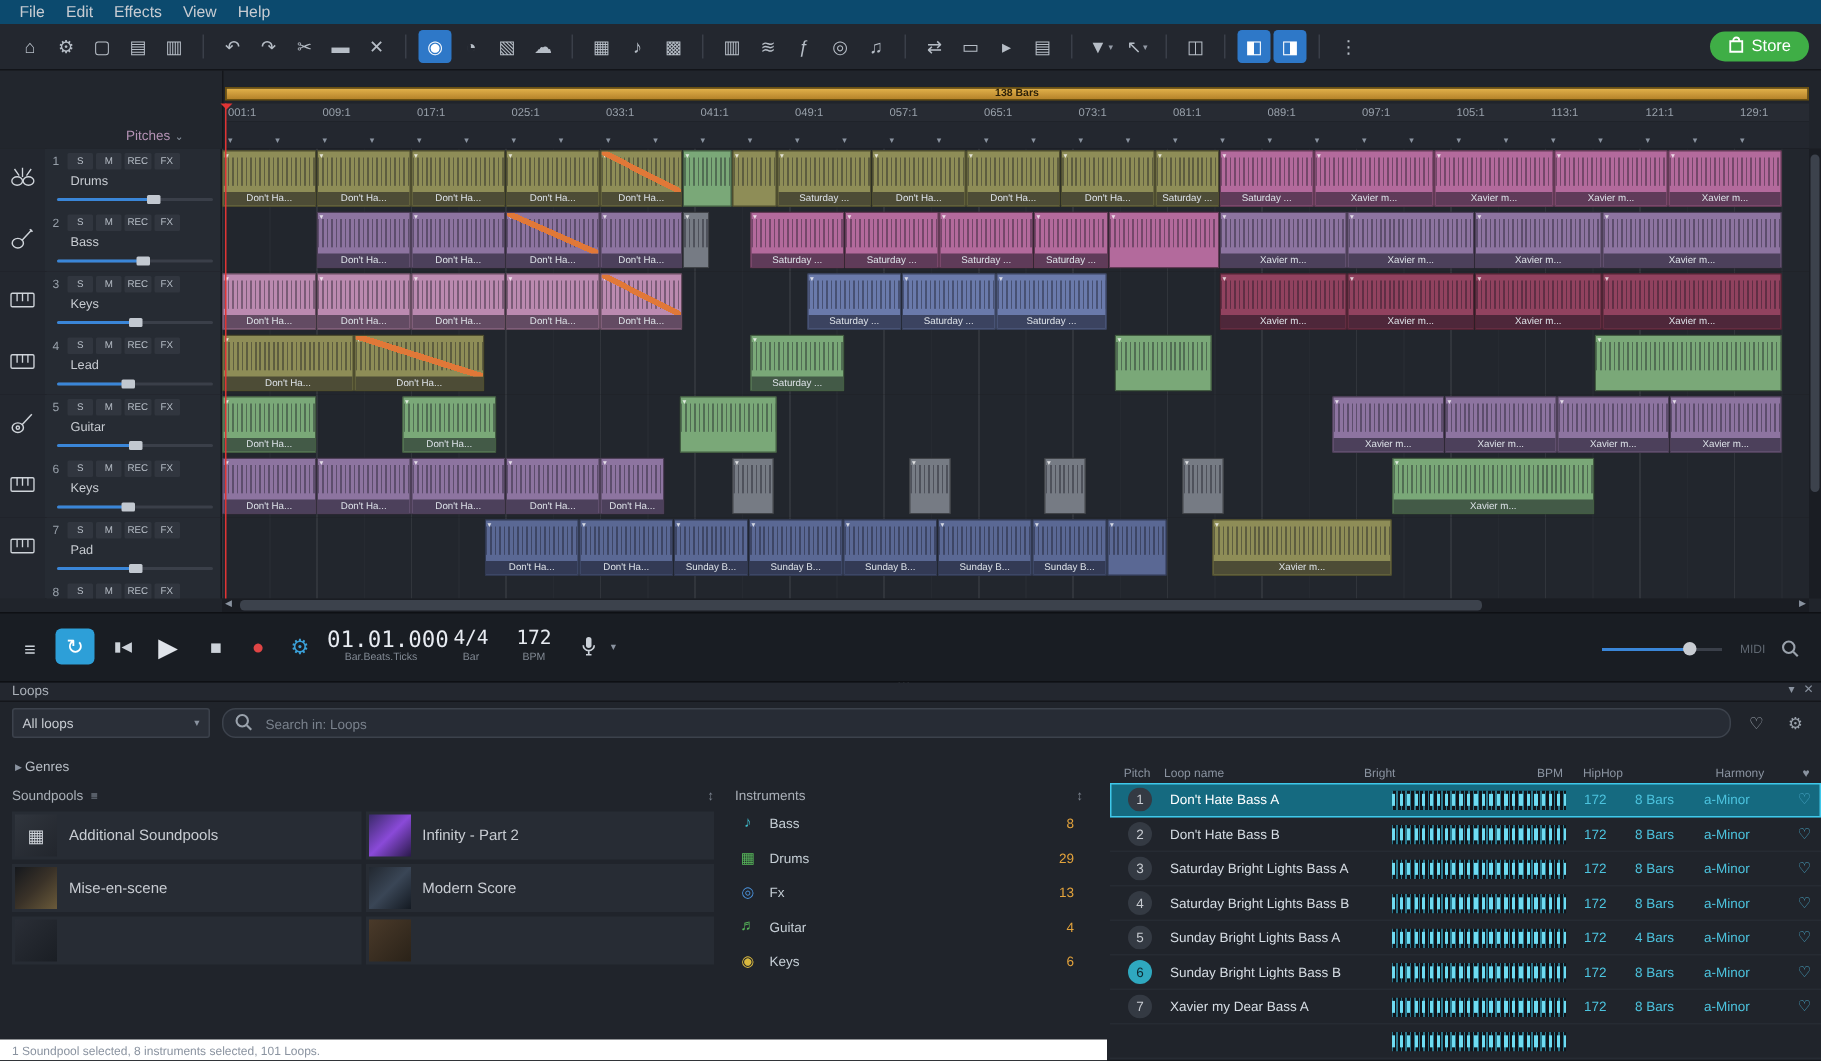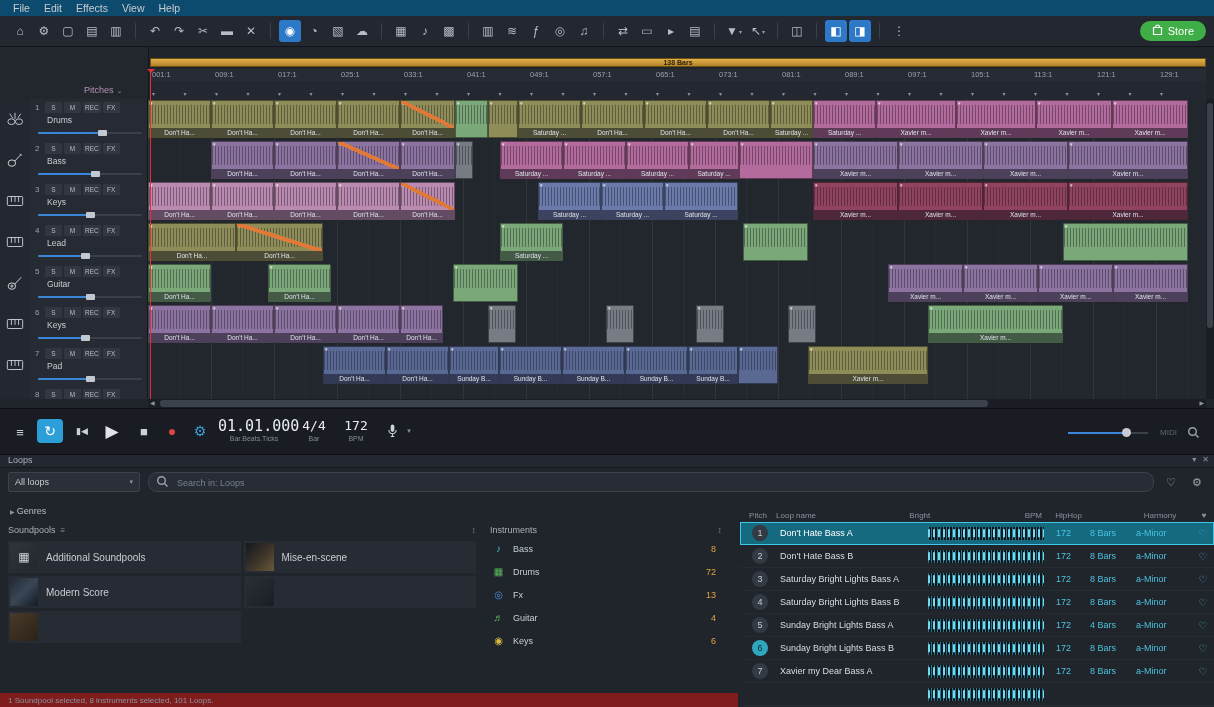--- a/index.html
+++ b/index.html
@@ -107,21 +107,21 @@
   .cell{box-sizing:border-box;overflow:hidden;white-space:nowrap}
   .pitch-c{width:16px;height:16px;border-radius:50%;background:#343a43;color:#c8ccd2;font-size:9px;display:flex;align-items:center;justify-content:center;margin:0 auto}
   .pitch-c.active{background:#2fa8bf;color:#0c2830}
   .cell-name{font-size:9px;color:#d6dde4}
   .lrow.selected .cell-name{color:#fff}
   .wave{width:116px;height:13px;background:#10151b;position:relative}
   .wave::before{content:"";position:absolute;left:0;right:0;top:0;bottom:0;background:repeating-linear-gradient(90deg,rgba(63,200,234,0.55) 0 1px,transparent 1px 3px)}
   .wave::after{content:"";position:absolute;left:0;right:0;top:50%;height:58%;transform:translateY(-50%);background:repeating-linear-gradient(90deg,#6fdcf2 0 2px,transparent 2px 5px)}
   .cell-metric{font-size:9px;color:#4cc3de}
   .cell-heart{color:#4aa8c8;font-size:10px;text-align:center}
-  .status-bar{position:absolute;left:0;top:240px;width:738px;height:14px;background:#7f1d1d;font-size:8px;color:#8a93a0;display:flex;align-items:center;padding-left:8px;box-sizing:border-box}
+  .status-bar{position:absolute;left:0;top:240px;width:738px;height:14px;background:#ffffff;font-size:8px;color:#8a93a0;display:flex;align-items:center;padding-left:8px;box-sizing:border-box}
 </style>
 </head>
 <body>
 
 <div class="app">
 
   <div class="menubar" id="menubar">
       <span class="menu-item">File</span>
       <span class="menu-item">Edit</span>
       <span class="menu-item">Effects</span>
@@ -904,20 +904,24 @@
         <span>Soundpools</span>
         <span class="hicon">≡</span>
         <span class="collapse">↕</span>
       </div>
       <div class="sp-grid" id="sp-grid">
           <div class="sp-item">
             <div class="sp-thumb" style="background: linear-gradient(135deg, rgb(48, 53, 61), rgb(34, 38, 45));">▦</div>
             <span class="sp-name">Additional Soundpools</span>
           </div>
           <div class="sp-item">
+            <div class="sp-thumb" style="background: linear-gradient(135deg, rgb(58, 42, 106), rgb(138, 74, 216), rgb(42, 26, 74));"></div>
+            <span class="sp-name">Infinity - Part 2</span>
+          </div>
+          <div class="sp-item">
             <div class="sp-thumb" style="background: linear-gradient(135deg, rgb(21, 24, 29), rgb(58, 50, 40), rgb(106, 90, 58));"></div>
             <span class="sp-name">Mise-en-scene</span>
           </div>
           <div class="sp-item">
             <div class="sp-thumb" style="background: linear-gradient(135deg, rgb(34, 40, 48), rgb(58, 70, 86), rgb(20, 26, 34));"></div>
             <span class="sp-name">Modern Score</span>
           </div>
           <div class="sp-item">
             <div class="sp-thumb" style="background: linear-gradient(135deg, rgb(42, 46, 54), rgb(26, 30, 36));"></div>
             <span class="sp-name"></span>
@@ -935,21 +939,21 @@
       </div>
       <div id="inst-list">
           <div class="inst-row">
             <span class="inst-icon" style="color: rgb(63, 184, 200);">♪</span>
             <span class="inst-name">Bass</span>
             <span class="inst-count">8</span>
           </div>
           <div class="inst-row">
             <span class="inst-icon" style="color: rgb(87, 184, 90);">▦</span>
             <span class="inst-name">Drums</span>
-            <span class="inst-count">72</span>
+            <span class="inst-count">29</span>
           </div>
           <div class="inst-row">
             <span class="inst-icon" style="color: rgb(74, 144, 216);">◎</span>
             <span class="inst-name">Fx</span>
             <span class="inst-count">13</span>
           </div>
           <div class="inst-row">
             <span class="inst-icon" style="color: rgb(87, 184, 90);">♬</span>
             <span class="inst-name">Guitar</span>
             <span class="inst-count">4</span>

